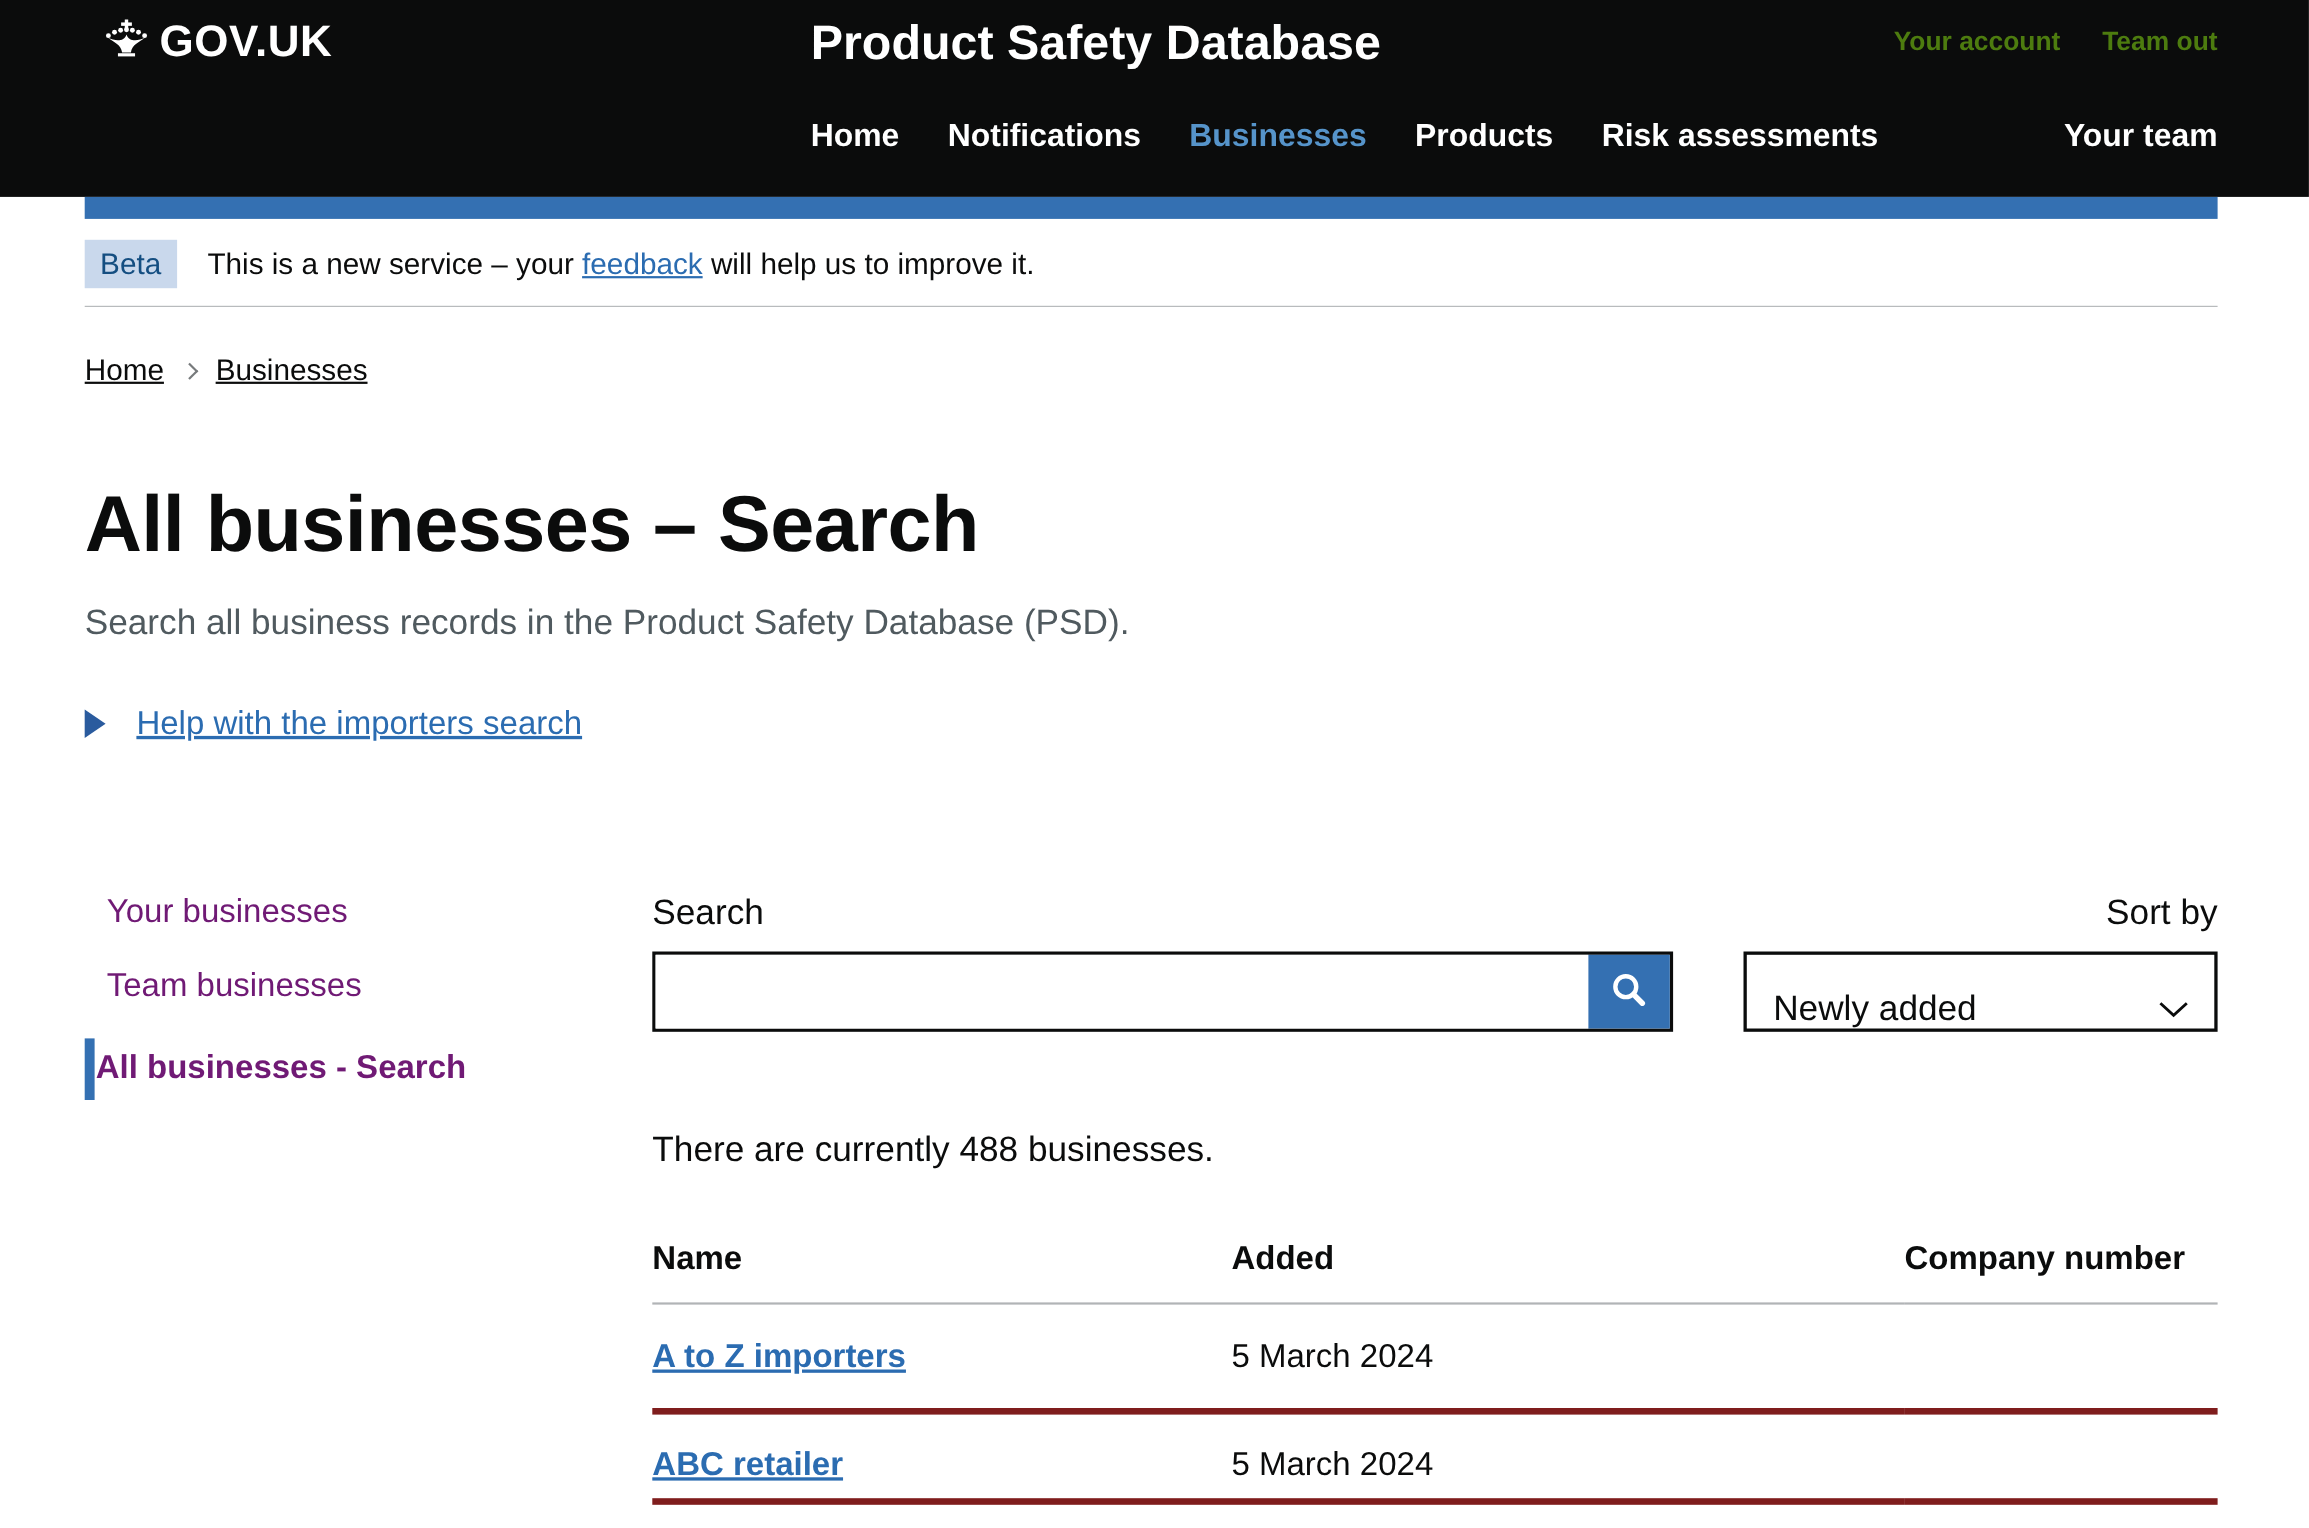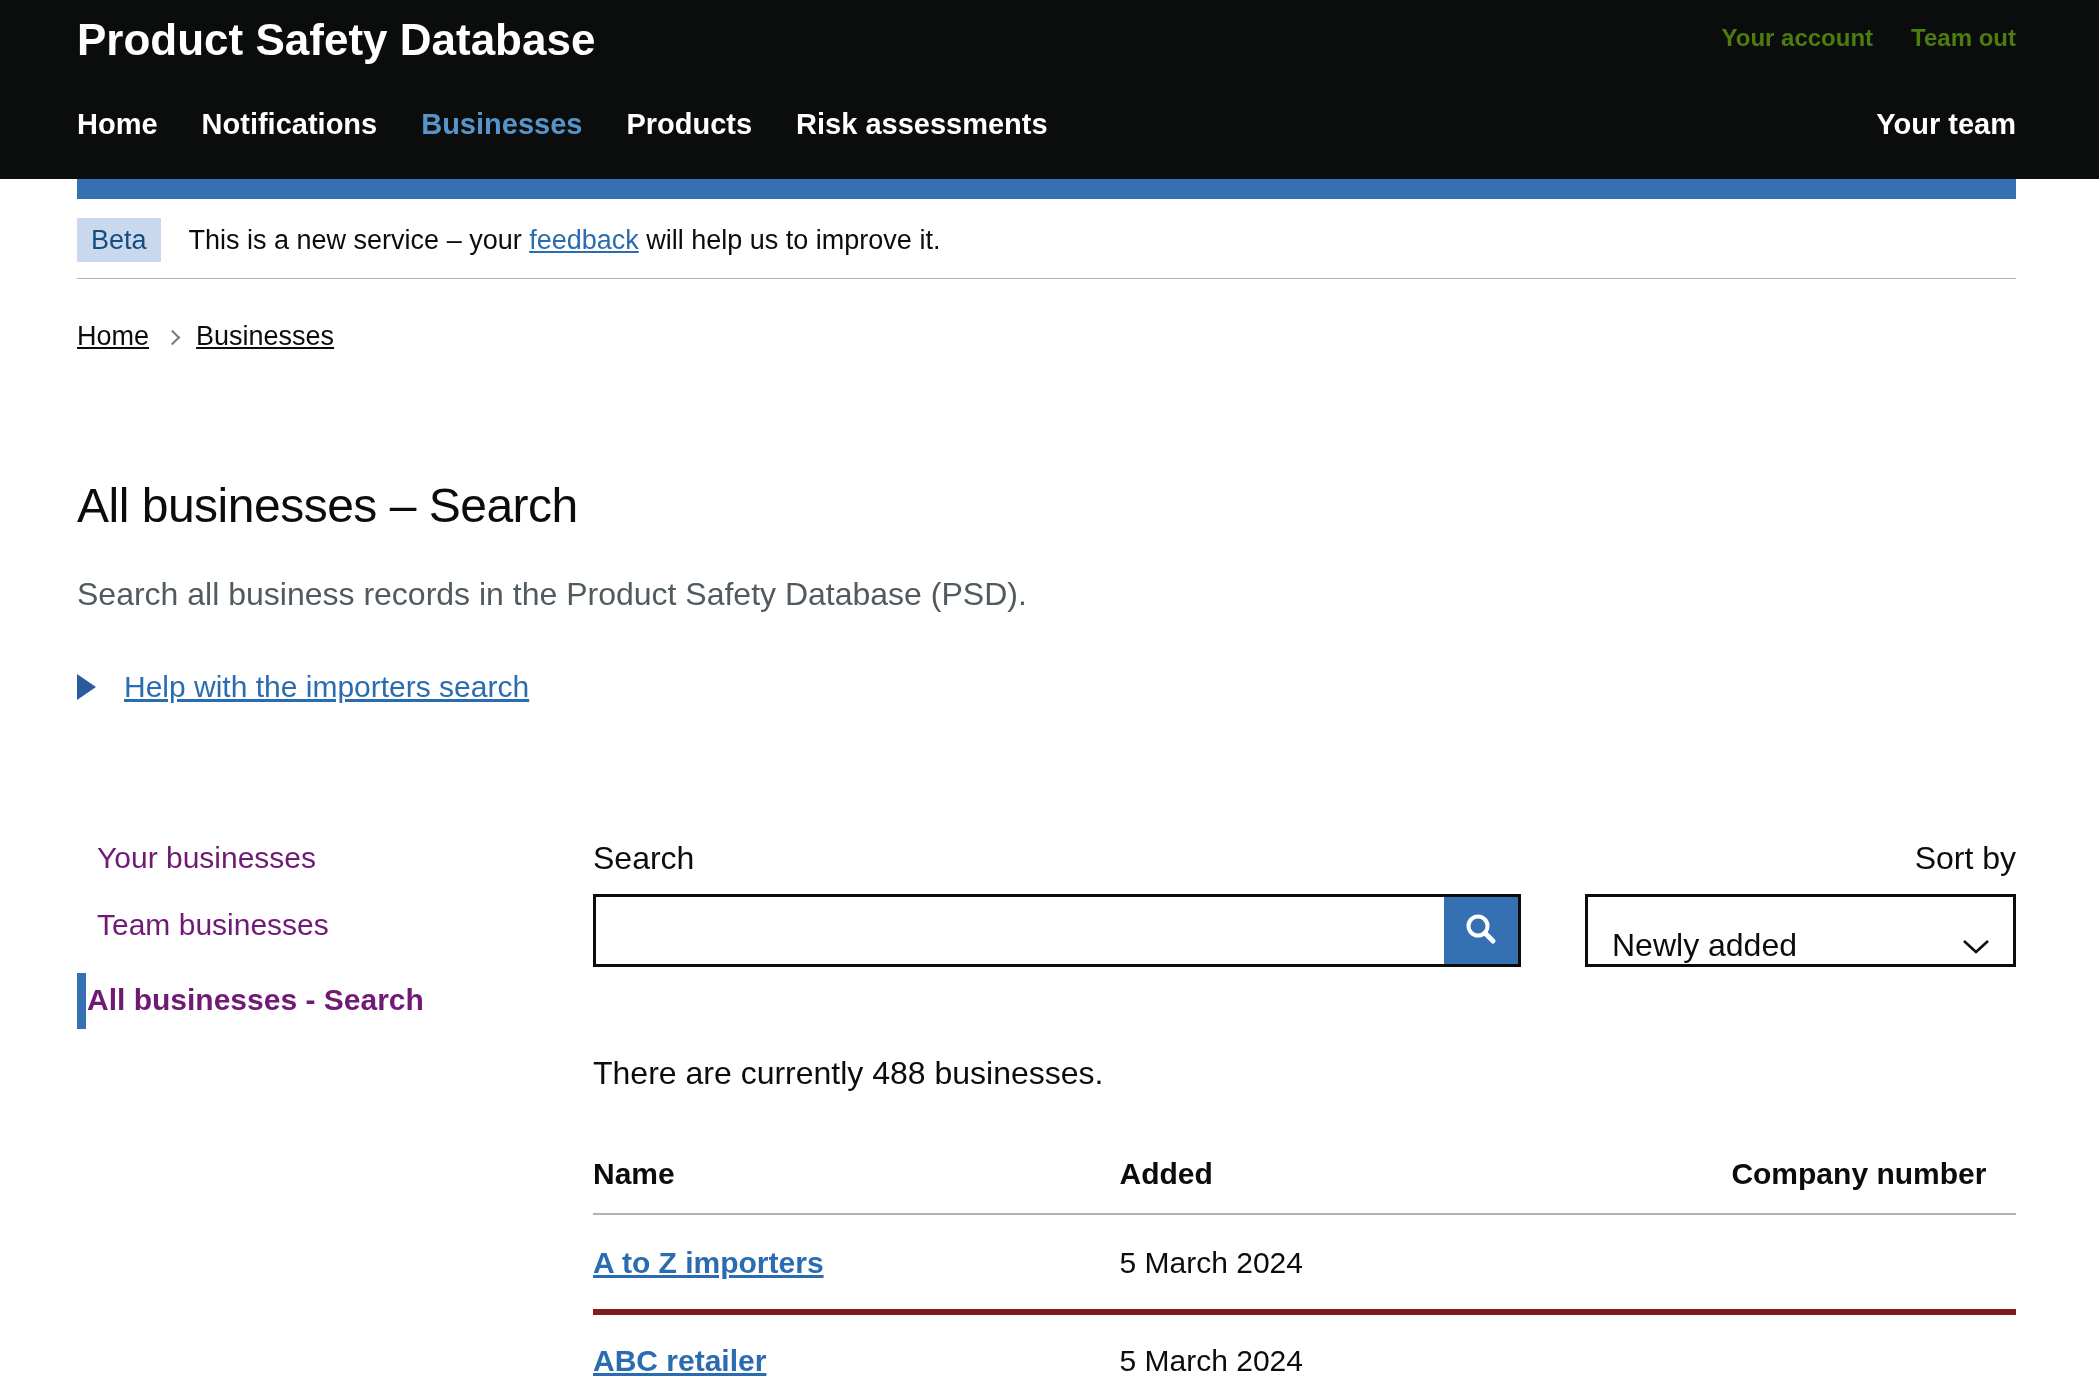--- a/index.html
+++ b/index.html
@@ -37,21 +37,21 @@
   .phase-text a { color:#2b6cb1; text-decoration:underline; cursor:pointer; }
 
   
   .breadcrumb { margin-top:42px; display:flex; align-items:center; gap:18px; font-size:27px; }
   .breadcrumb a { color:#0b0c0c; text-decoration:underline; cursor:pointer; }
   .crumb-chevron { display:inline-block; width:11px; height:11px;
                    border-right:2px solid #777a7c; border-top:2px solid #777a7c;
                    transform:rotate(45deg); margin-top:2px; }
 
   
-  .page-title { margin-top:117px; font-size:48px; font-weight:normal; line-height:74px; letter-spacing:-0.5px; }
+  .page-title { margin-top:88px; font-size:72px; font-weight:bold; line-height:74px; letter-spacing:-0.5px; }
   .page-lede { margin-top:30px; font-size:32px; line-height:42px; color:#505a5f; }
   .help-details { margin-top:55px; display:flex; align-items:center; gap:28px; cursor:pointer; }
   .details-arrow { width:0; height:0; border-top:13px solid transparent; border-bottom:13px solid transparent;
                    border-left:19px solid #2a5b9e; }
   .help-details .summary-text { font-size:30px; color:#2b6cb1; text-decoration:underline; }
 
   
   .columns { display:flex; margin-top:135px; align-items:flex-start; }
   .side-nav { width:516px; flex:0 0 516px; }
   .side-nav .nav-item { font-size:30px; line-height:38px; padding-left:20px; margin-top:29px; }
@@ -84,20 +84,40 @@
   .col-name  { width:37%; }
   .col-added { width:43%; }
   .col-company { width:20%; text-align:right; }
   .biz-link { color:#2b6cb1; font-weight:bold; text-decoration:underline; cursor:pointer; }
 </style>
 </head>
 <body>
 
 <header class="app-header">
   <div class="header-inner width-container">
+    <div class="logo-block">
+      <span class="crown">
+        <svg width="40" height="37" viewBox="0 0 36 32" aria-hidden="true">
+          <g fill="#ffffff">
+            <rect x="16.6" y="0" width="2.8" height="8"></rect>
+            <rect x="13.6" y="2.4" width="8.8" height="2.8"></rect>
+            <circle cx="3.2" cy="13.2" r="2"></circle>
+            <circle cx="8.2" cy="10.4" r="2"></circle>
+            <circle cx="13.2" cy="8.8" r="2"></circle>
+            <circle cx="18" cy="8.4" r="2"></circle>
+            <circle cx="22.8" cy="8.8" r="2"></circle>
+            <circle cx="27.8" cy="10.4" r="2"></circle>
+            <circle cx="32.8" cy="13.2" r="2"></circle>
+            <path d="M3 15 C8 19 13.5 20.5 14.4 27 L21.6 27 C22.5 20.5 28 19 33 15 C27.5 17.6 20 18.6 18 12.2 C16 18.6 8.5 17.6 3 15 Z"></path>
+            <rect x="11" y="27.6" width="14" height="2.6"></rect>
+          </g>
+        </svg>
+      </span>
+      <span class="logo-text">GOV.UK</span>
+    </div>
     <div class="header-content">
       <div class="header-row1">
         <span class="service-name">Product Safety Database</span>
         <nav class="account-links">
           <a>Your account</a>
           <a>Team out</a>
         </nav>
       </div>
       <nav class="header-nav">
         <a>Home</a>

